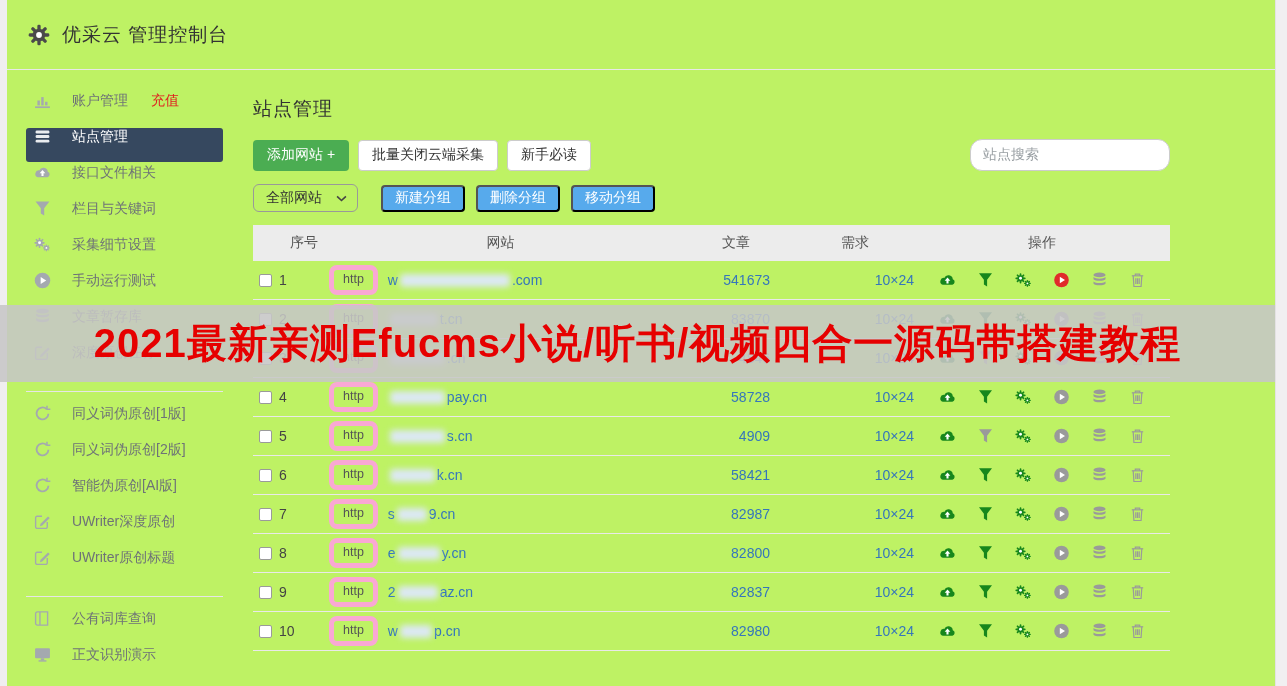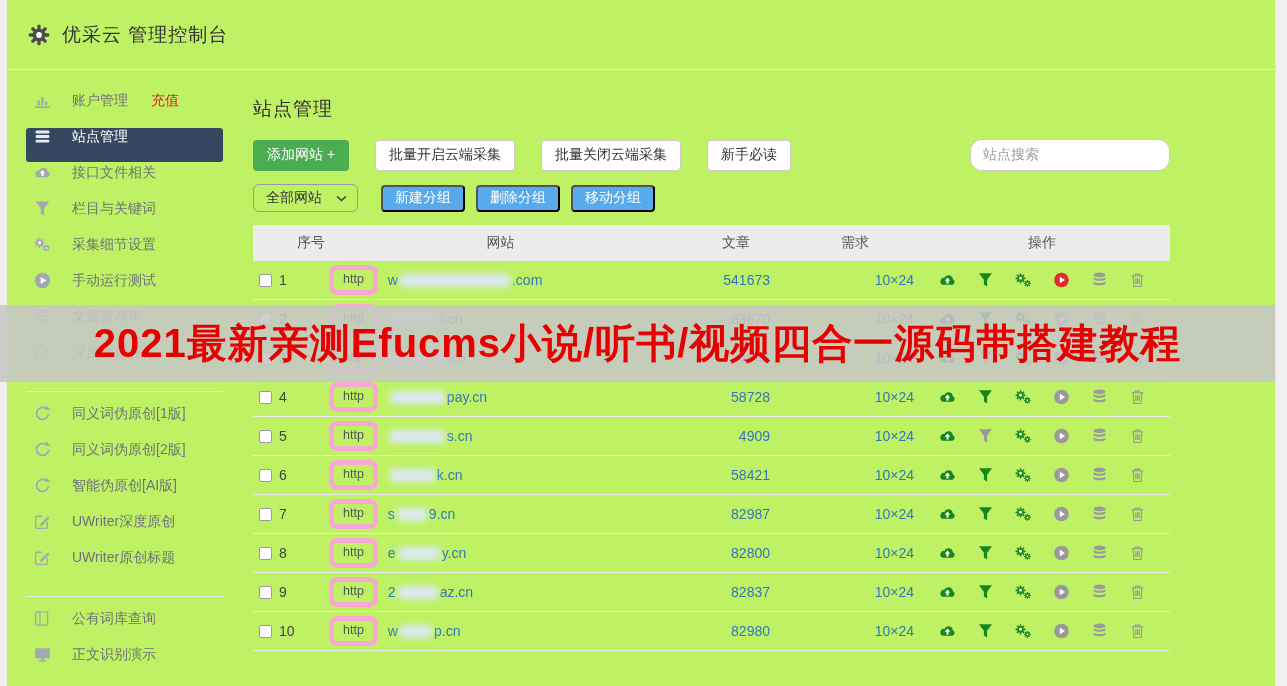--- a/index.html
+++ b/index.html
@@ -26,42 +26,42 @@
   .side-item .slabel { font-size:14px; white-space:nowrap; }
   .side-item.active { background:#36485f; color:#fff; }
   .side-item.active .sicon { color:#e9ecef; }
   .side-badge { color:#e01f1f; margin-left:2px; }
   .side-divider { border:none; border-top:1px solid #e6e6e6; margin:13px 17px 13px 19px; }
 
   
   main { flex:1; padding-left:13px; }
   #page-title { font-size:19px; font-weight:400; color:#333; margin-top:26px; letter-spacing:1px; }
 
-  .tb-row1 { display:flex; align-items:center; gap:26px; margin-top:17px; width:917px; }
+  .tb-row1 { display:flex; align-items:center; gap:9px; margin-top:17px; width:917px; }
   .btn { height:31px; display:inline-flex; align-items:center; border-radius:4px; padding:0 13px;
          font-size:14px; cursor:pointer; border:1px solid transparent; background:#fff; white-space:nowrap; }
   .btn-green { background:#4bad52; color:#fff; }
   .btn-outline { border-color:#ccc; color:#333; }
   .search-input { margin-left:auto; width:200px; height:32px; border:1px solid #ccc; border-radius:12px;
                   padding:0 12px; font-size:14px; font-family:Liberation Serif, serif; color:#333; outline:none; }
   .search-input::placeholder { color:#9aa0a4; }
 
   .tb-row2 { display:flex; align-items:center; gap:11px; margin-top:13px; }
   .group-select { height:28px; border:1px solid #999; border-radius:6px; display:inline-flex; align-items:center;
                   gap:14px; padding:0 10px 0 12px; color:#333; cursor:pointer; margin-right:12px; }
   .group-select .chev { width:11px; height:7px; color:#444; display:inline-flex; }
   .btn-blue { height:27px; background:#57aaec; color:#fff; border-radius:4px; display:inline-flex;
               align-items:center; padding:0 12px; font-size:14px; cursor:pointer; }
 
   
   .site-table { width:917px; margin-top:13px; }
   .tgrid { display:grid; grid-template-columns:72px 1fr 120px 118px 256px; align-items:center; }
   .thead { background:#ececec; height:36px; color:#555; }
   .thead .th { text-align:center; font-size:14px; }
-  .thead .th:first-child { text-align:right; padding-left:10px;margin-left:20px; }
+  .thead .th:first-child { text-align:center; padding-left:10px;margin-left:20px; }
   .trow { height:39px; border-bottom:1px solid #e9e9e9; }
   .cell-num { display:flex; align-items:center; gap:7px; padding-left:6px; color:#444; }
   .cb { width:13px; height:13px; border:1px solid #9a9a9a; border-radius:2px; background:#fff; flex:none; cursor:pointer; }
   .cell-site { display:flex; align-items:center; gap:10px; padding-left:4px; }
   .http-badge { border:5px solid #f9a8d4; border-radius:8px; padding:3px 9px 4px; font-size:12.5px; color:#555; line-height:1; }
   .site-link { color:#3576bb; cursor:pointer; display:inline-flex; align-items:center; }
   .blur-seg { display:inline-block; height:13px; background:#dce8f4; filter:blur(3px); border-radius:3px; margin:0 2px; }
   .cell-art { text-align:right; padding-right:26px; color:#3576bb; }
   .cell-dem { text-align:right; color:#3576bb; }
   .cell-ops { display:flex; align-items:center; justify-content:center; gap:21px; }
@@ -255,21 +255,20 @@
           </span>
     <span class="slabel">正文识别演示</span>
   </div>
       </nav>
 
     <main>
       <h2 id="page-title">站点管理</h2>
 
       <div class="tb-row1">
         <button class="btn btn-green">添加网站 +</button>
-        <button class="btn btn-outline">批量开启云端采集</button>
         <button class="btn btn-outline">批量关闭云端采集</button>
         <button class="btn btn-outline">新手必读</button>
         <input class="search-input" type="text" placeholder="站点搜索" style="">
       </div>
 
       <div class="tb-row2">
         <div class="group-select">
           <span>全部网站</span>
           <span class="chev">
               <svg viewBox="0 0 10 6" fill="none" stroke="currentColor" stroke-width="1.5">

